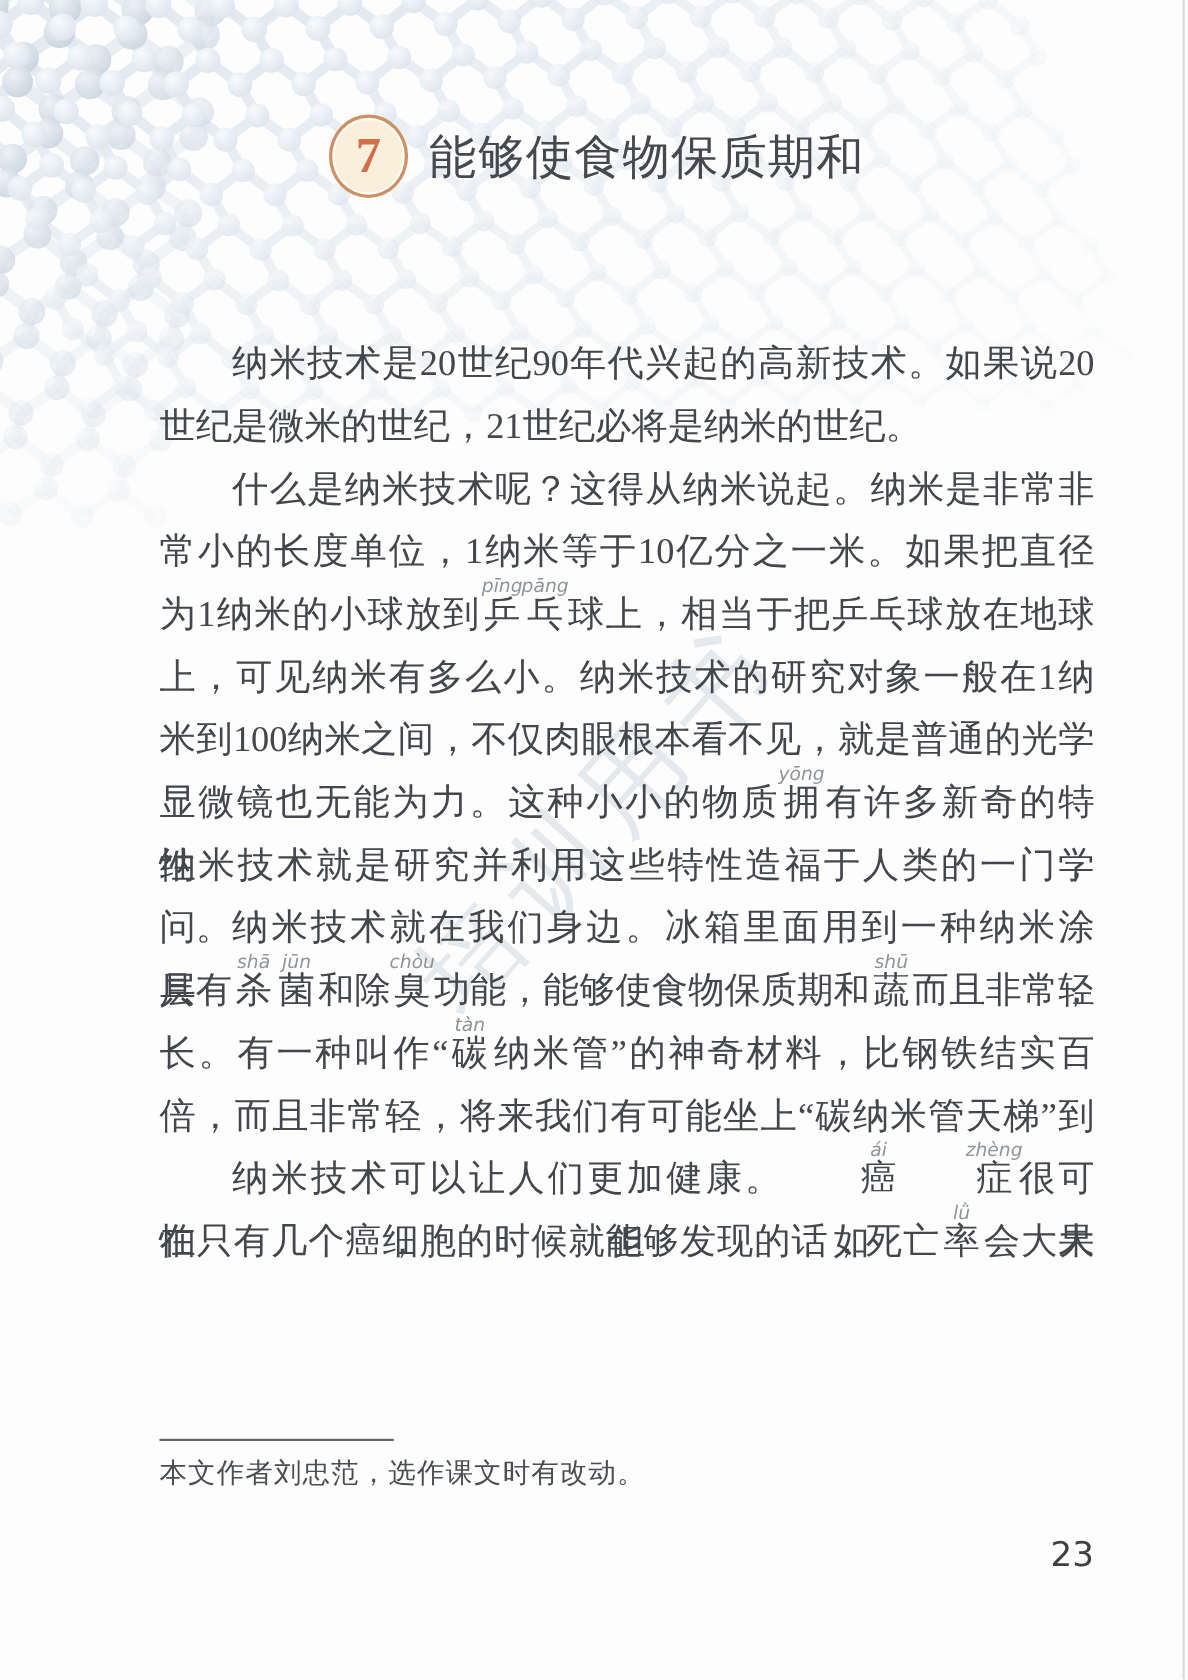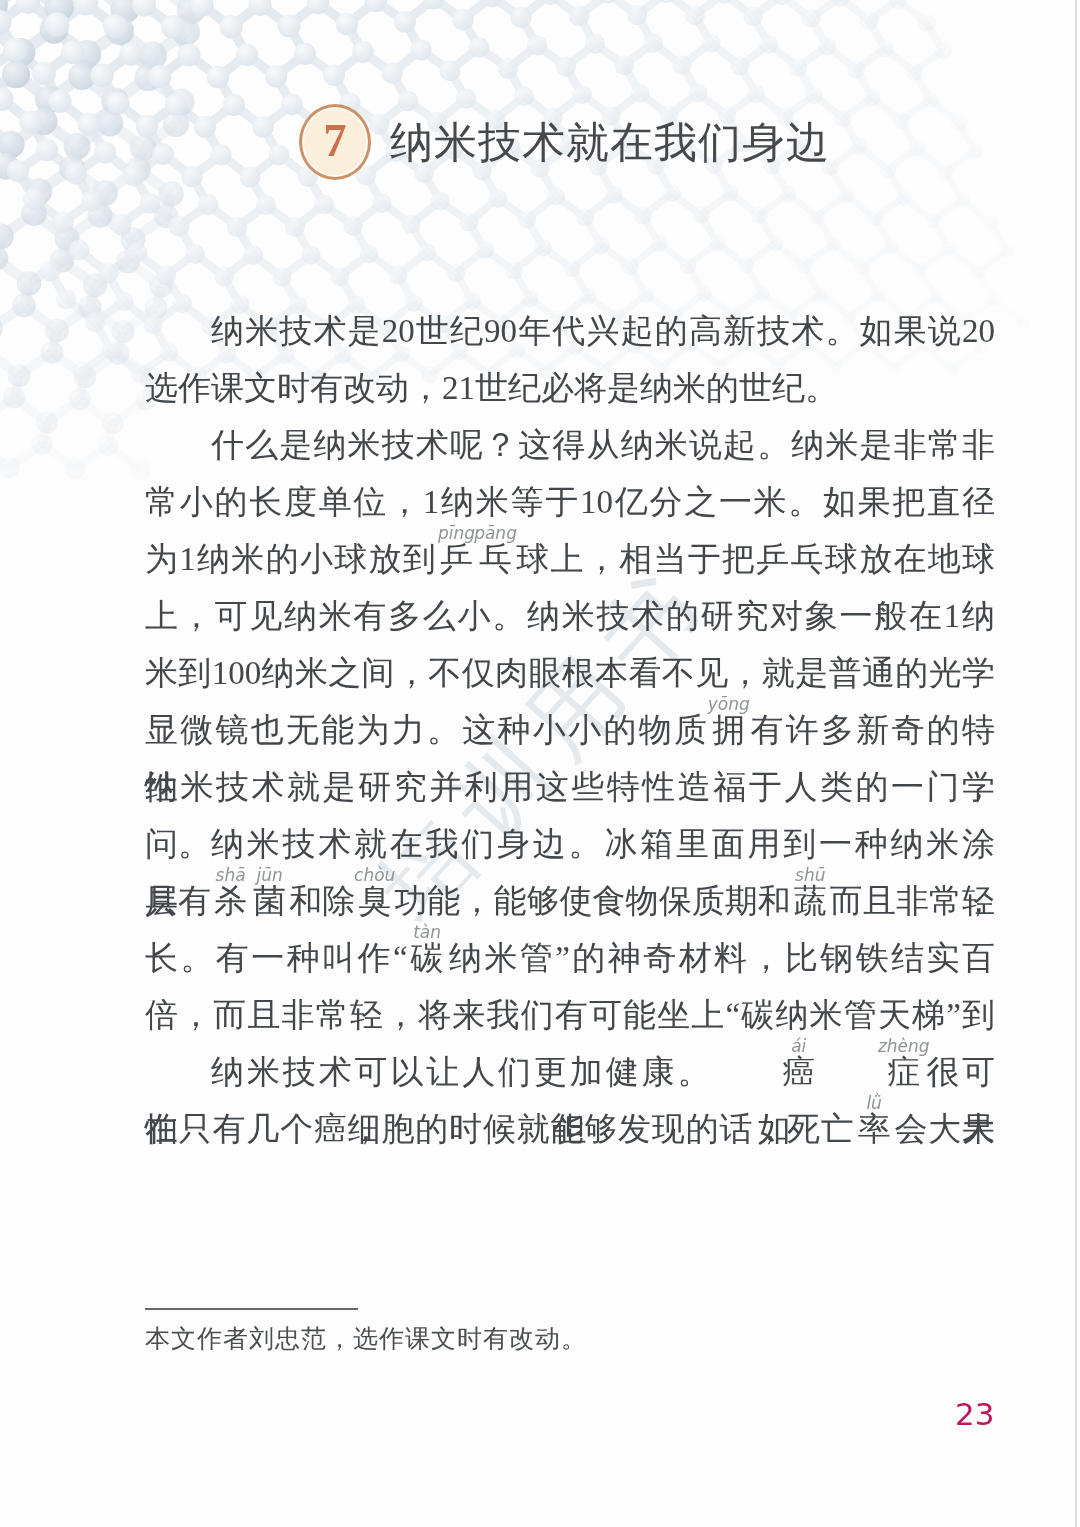--- a/index.html
+++ b/index.html
@@ -35,21 +35,21 @@
   .rb{position:relative;display:inline-block;line-height:inherit;margin:0 3px;}
   .rb .rt{
     position:absolute;left:50%;top:-6px;transform:translateX(-50%);
     font-family:"DejaVu Sans","Liberation Sans",sans-serif;
     font-size:17px;line-height:17px;color:#8f9498;letter-spacing:0;white-space:nowrap;
     text-align:center;text-align-last:center;font-style:italic;
   }
   .fn-rule{position:absolute;left:145px;top:1308px;width:213px;height:2px;background:#63666a;z-index:2;}
   .fn-text{position:absolute;left:145px;top:1322px;z-index:2;font-size:25px;color:#4a4e52;letter-spacing:1px;}
   .page-num{
-    position:absolute;left:955px;top:1396px;z-index:2;font-size:31px;color:#be185d;
+    position:absolute;left:955px;top:1396px;z-index:2;font-size:31px;color:#404040;
     font-family:"DejaVu Sans","Liberation Sans",sans-serif;
   }
   .edge{position:absolute;left:1075px;top:0;width:2px;height:1527px;background:#d9dbdc;z-index:3;}
 </style>
 </head>
 <body>
 
 <div class="page">
 
   <svg id="mol" class="mol-svg" width="1080" height="560">
@@ -923,26 +923,26 @@
         <circle cx="981" cy="348.501463583095" r="6.6" fill="url(#bg1)" opacity="0.093937259933711"></circle>
       </g>
     </svg>
 
   <div class="watermark" style="color: rgb(205, 215, 223);">培训用书</div>
 
   <div class="badge" style="border-color: rgb(204, 146, 102); background: rgb(249, 239, 219);">
     <span class="badge-num" style="color: rgb(207, 111, 74);">7</span>
   </div>
 
-  <div class="title">纳米技术就在我们身边</div>
+  <div class="title">能够使食物保质期和</div>
 
   <div class="body-text" id="body-text" style="color: rgb(67, 71, 75);">
       <div>
         <div class="line first"><span>纳米技术是20世纪90年代兴起的高新技术。如果说20</span></div>
-        <div class="line pl"><span>选作课文时有改动，21世纪必将是纳米的世纪。</span></div>
+        <div class="line pl"><span>世纪是微米的世纪，21世纪必将是纳米的世纪。</span></div>
       </div>
       <div>
         <div class="line first"><span>什么是纳米技术呢？这得从纳米说起。纳米是非常非</span></div>
         <div class="line"><span>常小的长度单位，1纳米等于10亿分之一米。如果把直径</span></div>
         <div class="line"><span>为1纳米的小球放到</span><span class="rb">乒<span class="rt">pīng</span></span><span class="rb">乓<span class="rt">pāng</span></span><span>球上，相当于把乒乓球放在地球</span></div>
         <div class="line"><span>上，可见纳米有多么小。纳米技术的研究对象一般在1纳</span></div>
         <div class="line"><span>米到100纳米之间，不仅肉眼根本看不见，就是普通的光学</span></div>
         <div class="line"><span>显微镜也无能为力。这种小小的物质</span><span class="rb">拥<span class="rt">yōng</span></span><span>有许多新奇的特性，</span></div>
         <div class="line pl"><span>纳米技术就是研究并利用这些特性造福于人类的一门学问。</span></div>
       </div>

